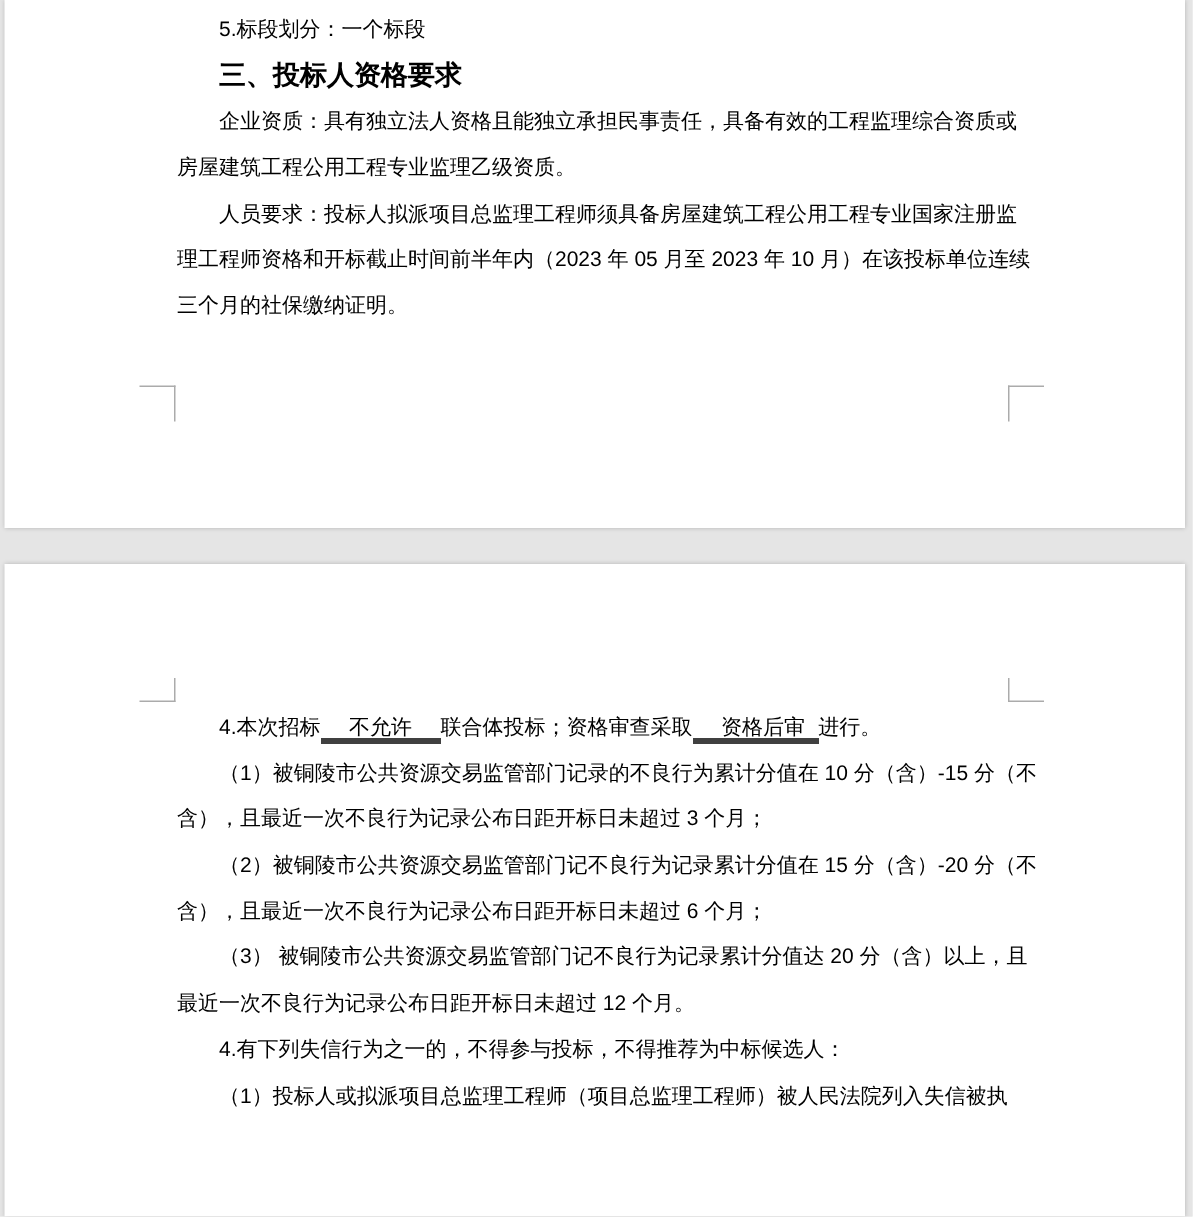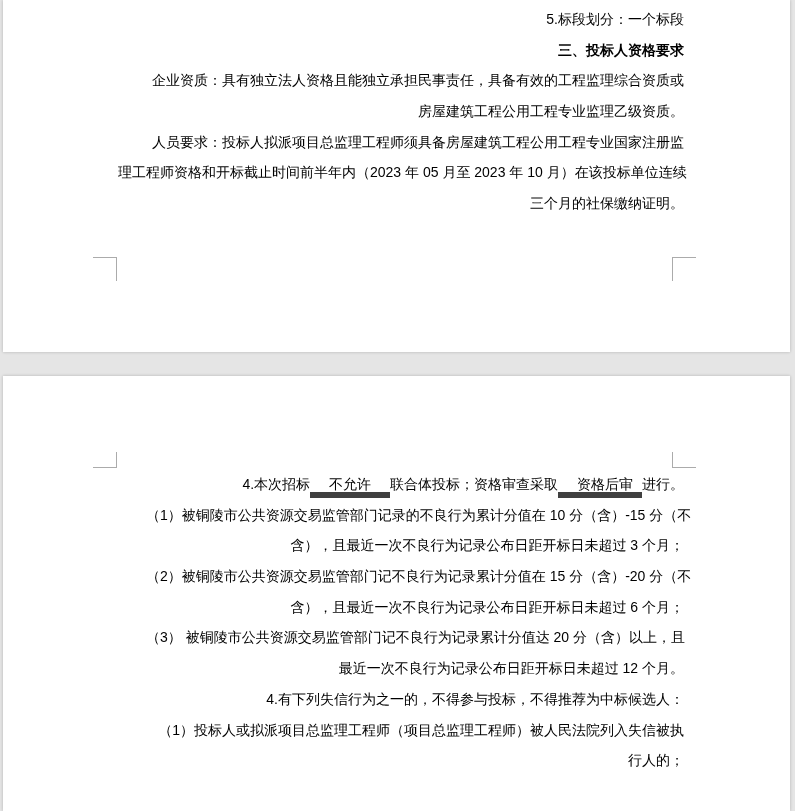--- a/index.html
+++ b/index.html
@@ -2,21 +2,21 @@
 <html><head>
 <meta charset="utf-8">
 <style>
   * { margin: 0; padding: 0; box-sizing: border-box; }
   html, body {
     width: 795px; height: 811px;
     background: #e5e5e5;
     overflow: hidden;
     font-family: "Liberation Sans", sans-serif;
   }
-  .viewport { position: relative; width: 795px; height: 642px; text-align: right; }
+  .viewport { position: relative; width: 795px; height: 642px; }
 
   .page {
     position: absolute;
     left: 3px;
     width: 787px;
     background: #ffffff;
     box-shadow: 0 0 3px rgba(0,0,0,0.22);
     overflow: hidden;
   }
   #page1 { top: 0; height: 352px; }
@@ -32,24 +32,24 @@
 
   .ln {
     height: 30.7px;
     line-height: 30.7px;
     font-size: 14px;
     color: #000000;
     white-space: nowrap;
     letter-spacing: 0px;
   }
   .ln.indent { padding-left: 28px; }
-  .ln.bold { font-weight: bold; font-size: 14px; }
+  .ln.bold { font-weight: bold; font-size: 18px; }
 
   .blank {
-    border-bottom: 6px solid #404040;
+    border-bottom: 4px solid #404040;
     padding: 0 5px;
   }
 
   
   .crop { position: absolute; }
   .crop.bl { left: 90px; top: 257px; width: 24px; height: 24px; border-top: 1px solid #ababab; border-right: 1px solid #ababab; }
   .crop.br { left: 669px; top: 257px; width: 24px; height: 24px; border-top: 1px solid #ababab; border-left: 1px solid #ababab; }
   .crop.tl { left: 90px; top: 76px; width: 24px; height: 16px; border-bottom: 1px solid #ababab; border-right: 1px solid #ababab; }
   .crop.tr { left: 669px; top: 76px; width: 24px; height: 16px; border-bottom: 1px solid #ababab; border-left: 1px solid #ababab; }
 </style>
@@ -80,17 +80,16 @@
         <span>4.本次招标</span><span class="blank">　不允许　</span><span>联合体投标；资格审查采取</span><span class="blank">　资格后审 </span><span>进行。</span>
       </div>
       <div class="ln indent">（1）被铜陵市公共资源交易监管部门记录的不良行为累计分值在 10 分（含）-15 分（不</div>
       <div class="ln">含），且最近一次不良行为记录公布日距开标日未超过 3 个月；</div>
       <div class="ln indent">（2）被铜陵市公共资源交易监管部门记不良行为记录累计分值在 15 分（含）-20 分（不</div>
       <div class="ln">含），且最近一次不良行为记录公布日距开标日未超过 6 个月；</div>
       <div class="ln indent">（3） 被铜陵市公共资源交易监管部门记不良行为记录累计分值达 20 分（含）以上，且</div>
       <div class="ln">最近一次不良行为记录公布日距开标日未超过 12 个月。</div>
       <div class="ln indent">4.有下列失信行为之一的，不得参与投标，不得推荐为中标候选人：</div>
       <div class="ln indent">（1）投标人或拟派项目总监理工程师（项目总监理工程师）被人民法院列入失信被执</div>
-      <div class="ln">行人的；</div>
     </div>
   </div>
 
 </div>
 
 </body></html>

